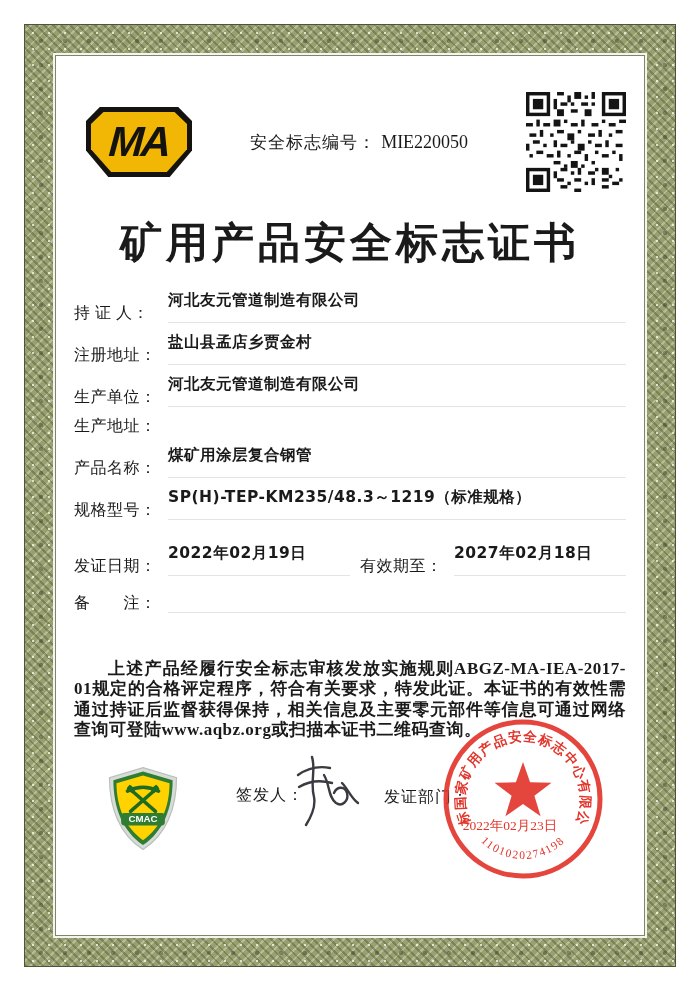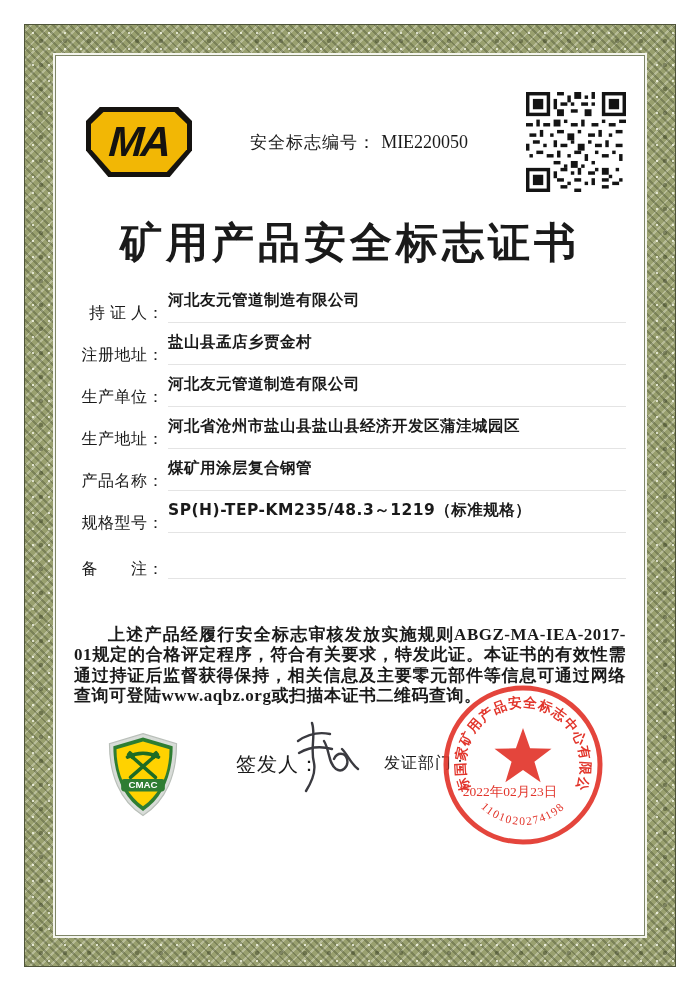--- a/index.html
+++ b/index.html
@@ -30,36 +30,36 @@
   .cert-no{flex:1;text-align:center;font-size:17px;letter-spacing:1px;}
   .cert-no .num{font-family:"Liberation Serif",serif;font-size:18px;letter-spacing:0;}
   .qr{width:100px;height:100px;flex:0 0 auto;margin-right:0;}
 
   
   .title{margin-top:28px;text-align:center;font-size:42px;font-weight:700;letter-spacing:4px;line-height:46px;}
 
   
   .fields{margin-top:24px;font-size:16px;}
   .frow{display:flex;align-items:flex-end;margin-bottom:9px;line-height:20px;}
-  .flabel{white-space:pre;min-width:90px;letter-spacing:.5px;flex:0 0 auto;text-align:right;}
+  .flabel{white-space:pre;min-width:90px;letter-spacing:.5px;flex:0 0 auto;}
   .fvalue{flex:1;border-bottom:1px solid #e4e4e4;padding-bottom:12px;margin-left:4px;
     font-family:"DejaVu Sans",sans-serif;font-weight:700;font-size:15.5px;letter-spacing:.5px;white-space:pre;}
   .fvalue.light{font-family:"Liberation Serif",serif;font-weight:400;font-size:16px;color:#222;}
   .fixed-val{flex:0 0 auto;width:182px;}
   .frow.dates{margin-top:14px;}
   .frow.remark{margin-top:17px;font-family:Liberation Serif, serif;}
 
   
   .para{margin-top:46px;font-size:17px;font-weight:700;line-height:1.2;text-align:justify;
     text-indent:2em;letter-spacing:.5px;}
 
   
   .footer{position:relative;height:210px;margin-top:16px;}
   .cmac{position:absolute;left:30px;top:8px;width:78px;height:88px;}
-  .signer{position:absolute;left:162px;top:28px;font-size:20px;letter-spacing:1px;}
+  .signer{position:absolute;left:162px;top:28px;font-size:16px;letter-spacing:1px;}
   .sig{position:absolute;left:214px;top:-4px;width:80px;height:80px;}
   .dept{position:absolute;left:310px;top:30px;font-size:16px;letter-spacing:1px;}
   .seal{position:absolute;left:358px;top:-49px;width:182px;height:192px;}
 </style>
 </head>
 <body>
 
 <div class="frame"></div>
 <div class="frame-inner"></div>
 
@@ -181,33 +181,38 @@
     <div class="frow">
         <span class="flabel">注册地址：</span>
         <span class="fvalue">盐山县孟店乡贾金村</span>
       </div>
     <div class="frow">
         <span class="flabel">生产单位：</span>
         <span class="fvalue">河北友元管道制造有限公司</span>
       </div>
     <div class="frow">
         <span class="flabel">生产地址：</span>
-        <span class="fvalue">河北省沧州市盐山县盐山县经济开发区蒲洼城园区</span>
       </div>
     <div class="frow">
         <span class="flabel">产品名称：</span>
         <span class="fvalue">煤矿用涂层复合钢管</span>
       </div>
     <div class="frow">
         <span class="flabel">规格型号：</span>
         <span class="fvalue">SP(H)-TEP-KM235/48.3～1219（标准规格）</span>
       </div>
     <div class="frow">
       </div>
 
+    <div class="frow dates">
+      <span class="flabel">发证日期：</span>
+      <span class="fvalue fixed-val">2022年02月19日</span>
+      <span class="flabel" style="margin-left:10px;">有效期至：</span>
+      <span class="fvalue">2027年02月18日</span>
+    </div>
 
     <div class="frow remark">
       <span class="flabel">备　　注：</span>
       <span class="fvalue"></span>
     </div>
   </div>
 
   <div class="para">上述产品经履行安全标志审核发放实施规则ABGZ-MA-IEA-2017-01规定的合格评定程序，符合有关要求，特发此证。本证书的有效性需通过持证后监督获得保持，相关信息及主要零元部件等信息可通过网络查询可登陆www.aqbz.org或扫描本证书二维码查询。</div>
 
   <div class="footer">

